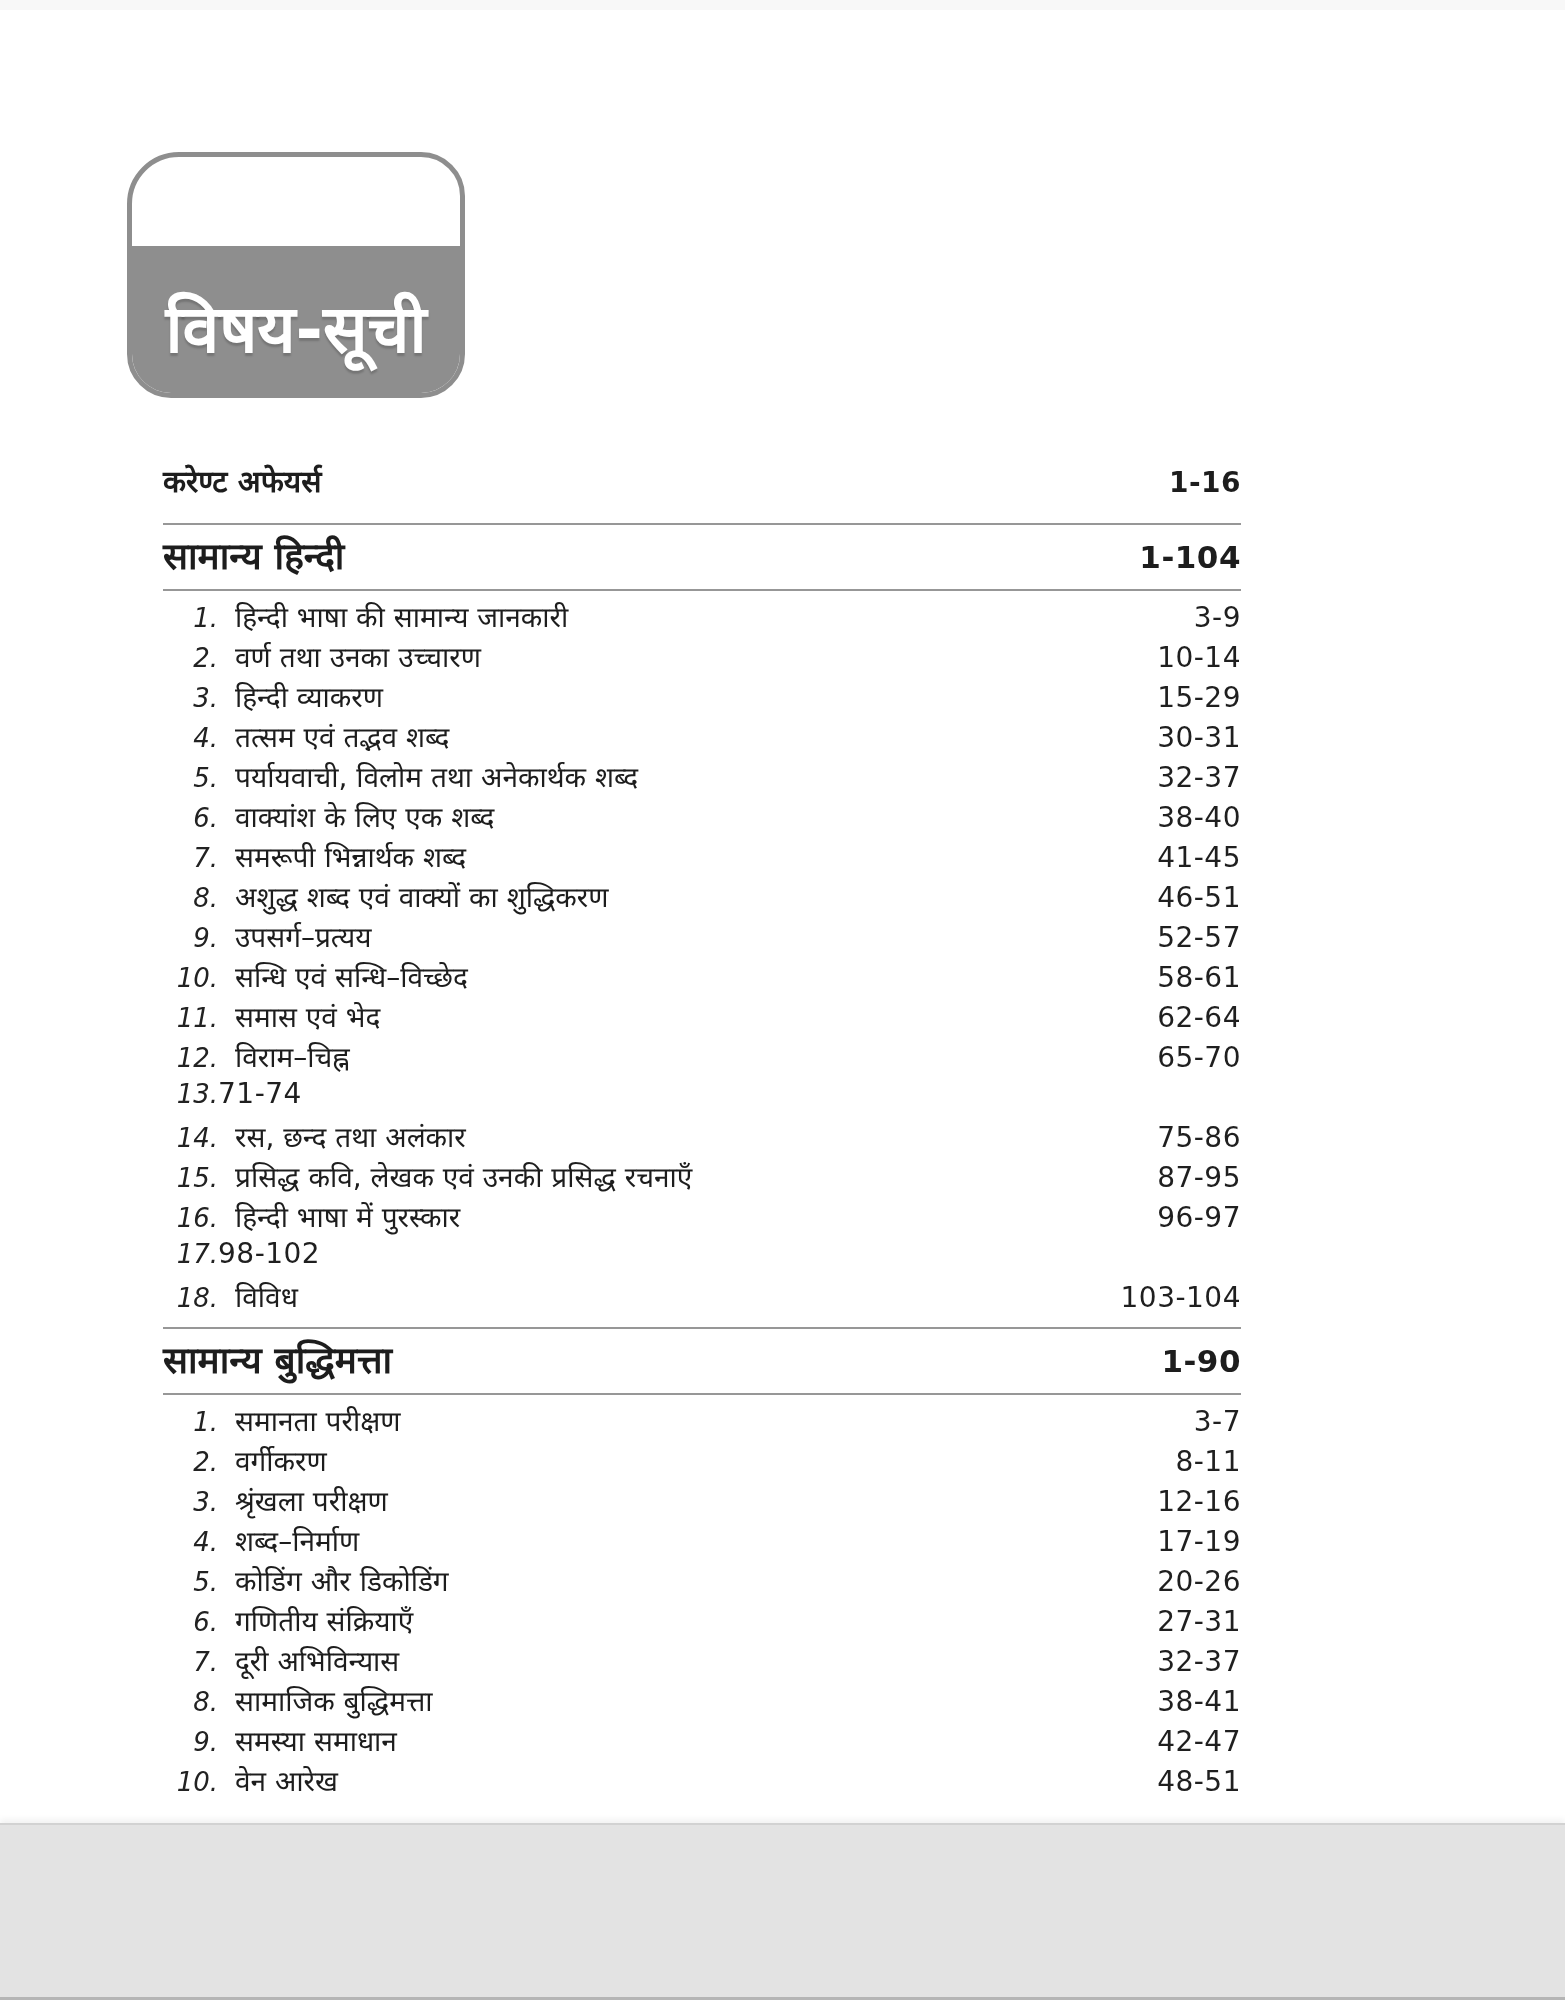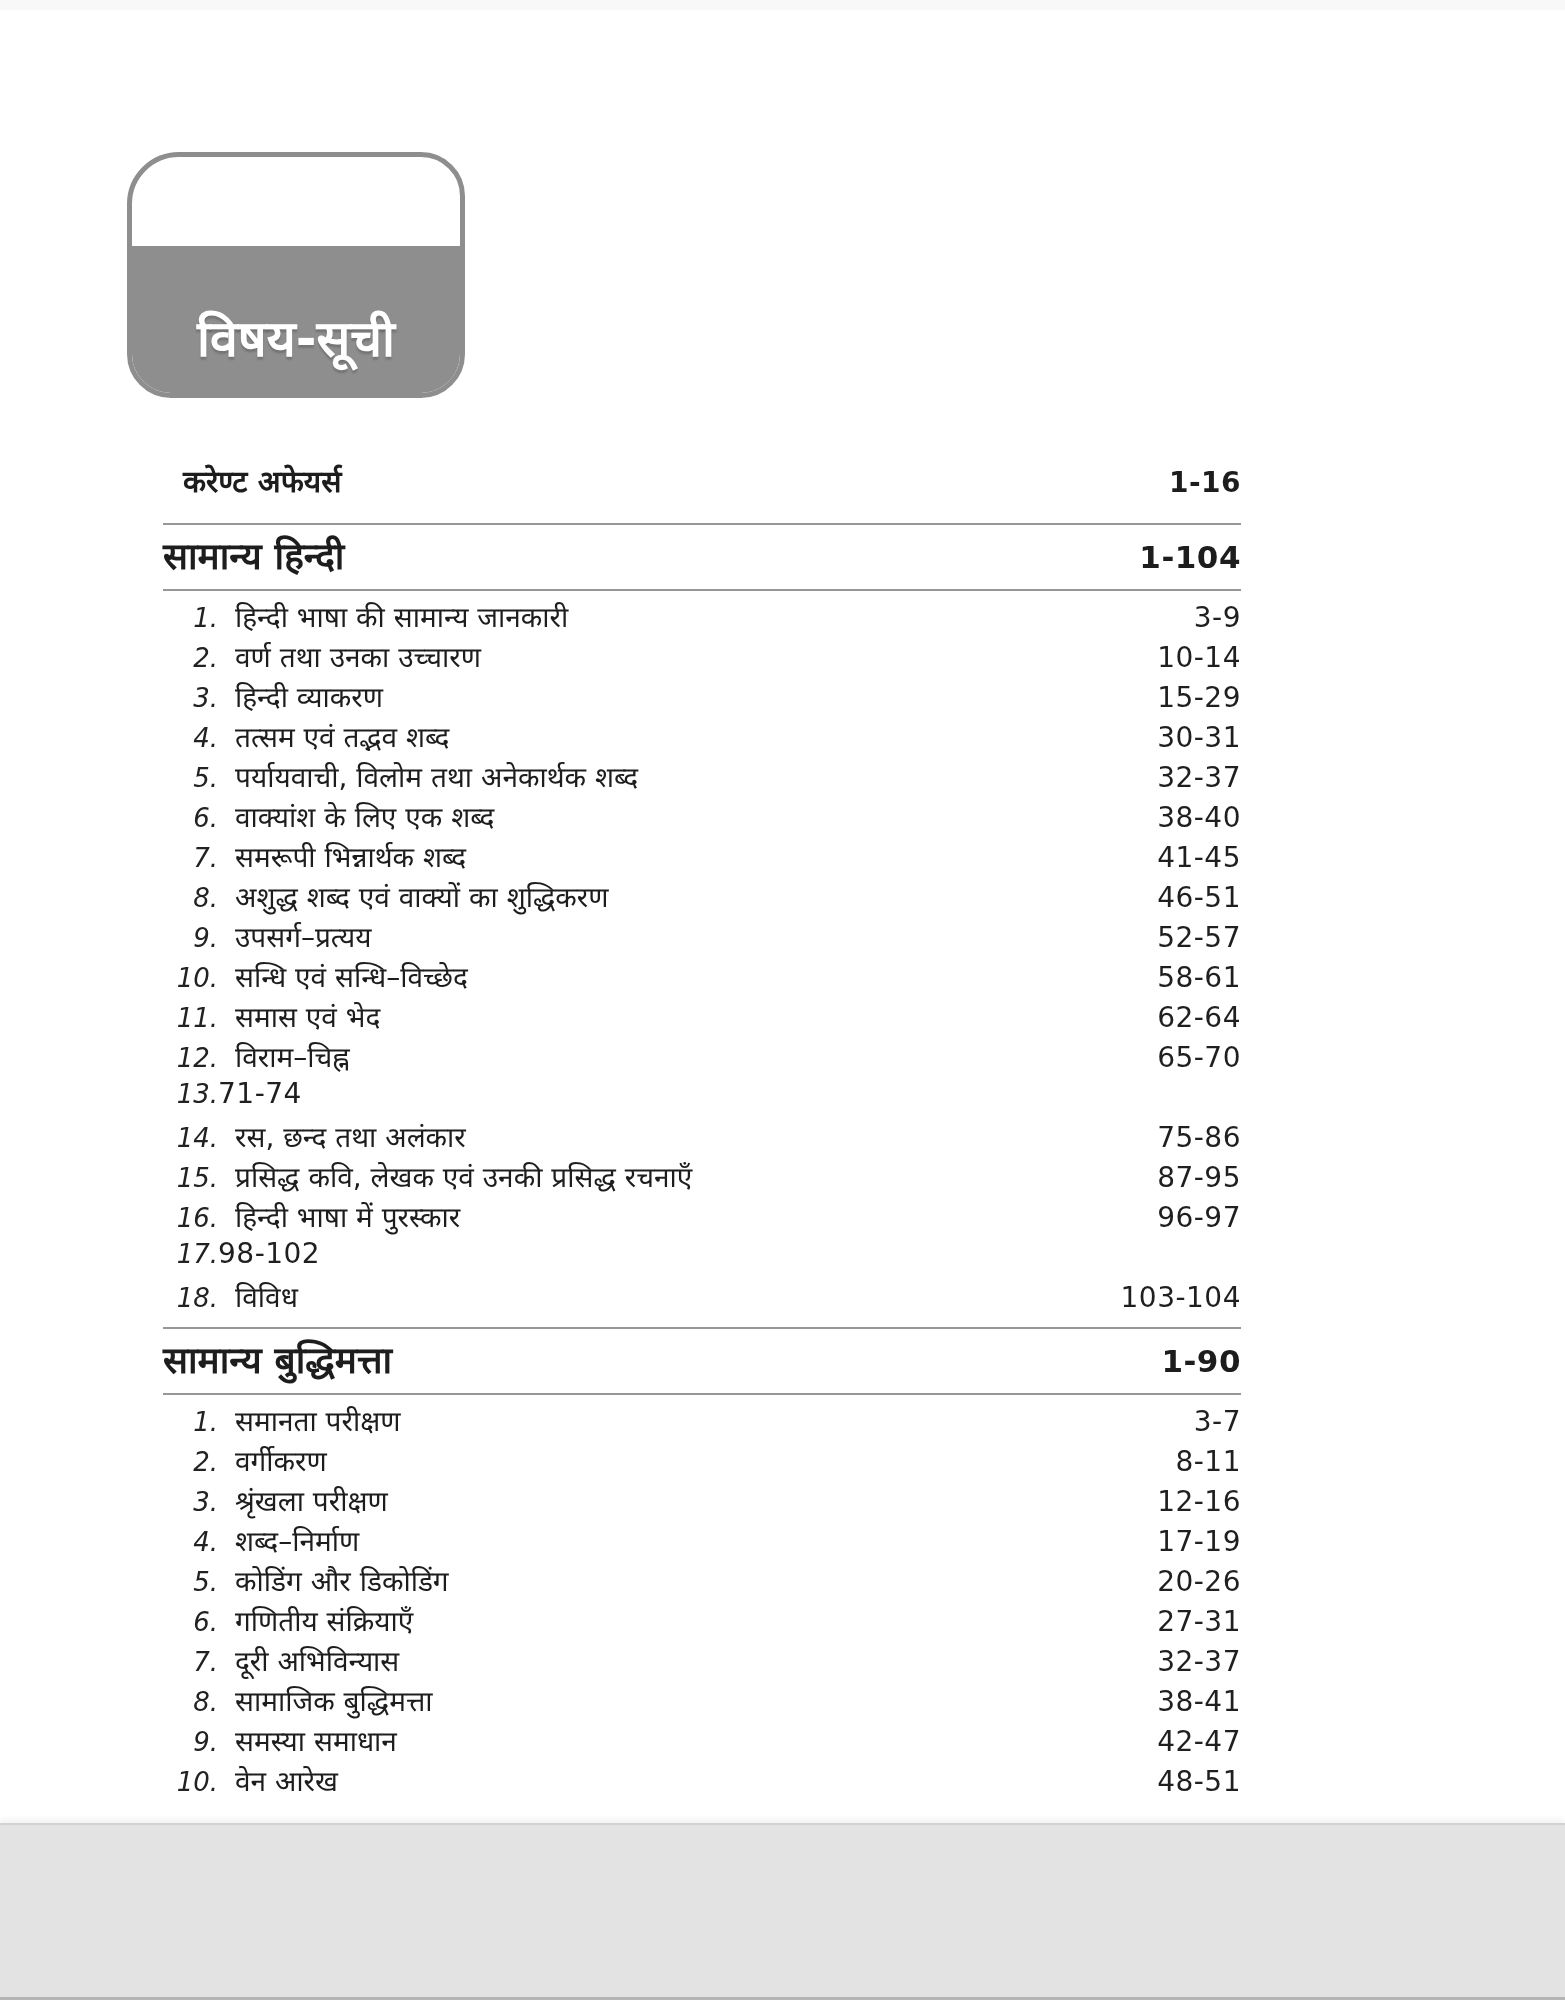--- a/index.html
+++ b/index.html
@@ -13,30 +13,30 @@
 
   
   .badge{
     position:absolute;left:127px;top:152px;width:338px;height:246px;
     box-sizing:border-box;border:5px solid #8e8e8e;border-radius:52px 44px 44px 44px;
     background:#ffffff;overflow:hidden;
   }
   .badge-fill{position:absolute;left:-5px;right:-5px;bottom:-5px;height:152px;background:#8e8e8e;}
   .badge-title{
     position:absolute;left:0;right:0;bottom:26px;text-align:center;
-    color:#ffffff;font-weight:bold;font-size:50px;line-height:1.1;
+    color:#ffffff;font-weight:bold;font-size:66px;line-height:1.1;
     text-shadow:0 3px 2px rgba(0,0,0,0.18);white-space:nowrap;
   }
 
   
   .content{position:absolute;left:163px;top:462px;width:1078px;}
 
   .row-ca{
     display:flex;justify-content:space-between;align-items:baseline;
-    font-weight:bold;font-size:30px;line-height:40px;margin-left:20px;
+    font-weight:bold;font-size:30px;line-height:40px;
   }
   .row-ca .ca-pages{font-size:28px;letter-spacing:0.5px;}
 
   .rule{height:0;border-top:2px solid #979797;}
   .toc-section .rule-top{margin-top:20px;}
   .toc-section + .toc-section .rule-top{margin-top:10px;}
 
   .section-header{
     display:flex;justify-content:space-between;align-items:center;
     padding:7px 0 7px 0;

